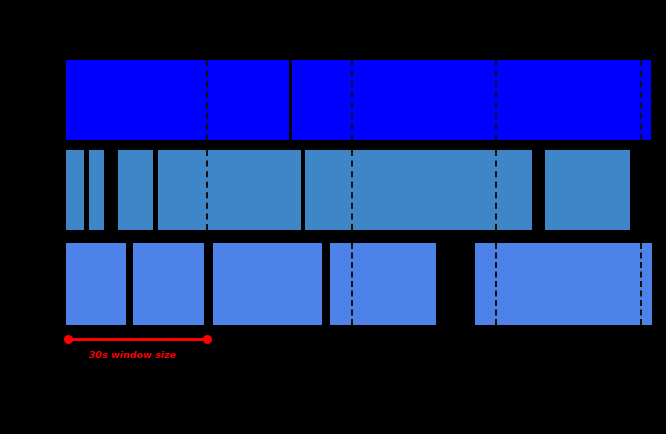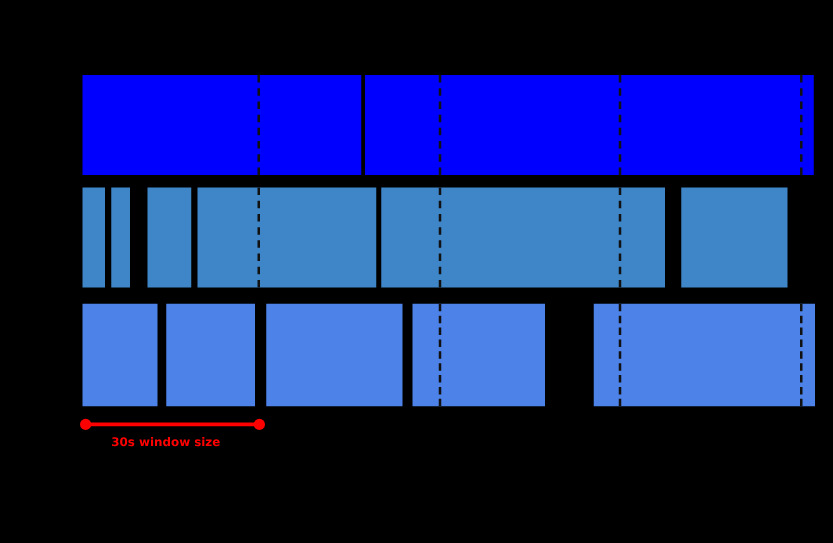--- a/index.html
+++ b/index.html
@@ -15,20 +15,21 @@
     overflow: hidden;
     font-family: "DejaVu Sans", "Liberation Sans", sans-serif;
   }
 
   #figure {
     position: absolute;
     left: 0; top: 0;
     width: 666px;
     height: 418px;
     background: #000000;
+    font-style: italic;
   }
 
   .plot-area {
     position: absolute;
     left: 0; top: 0;
     width: 666px;
     height: 434px;
   }
 
   

